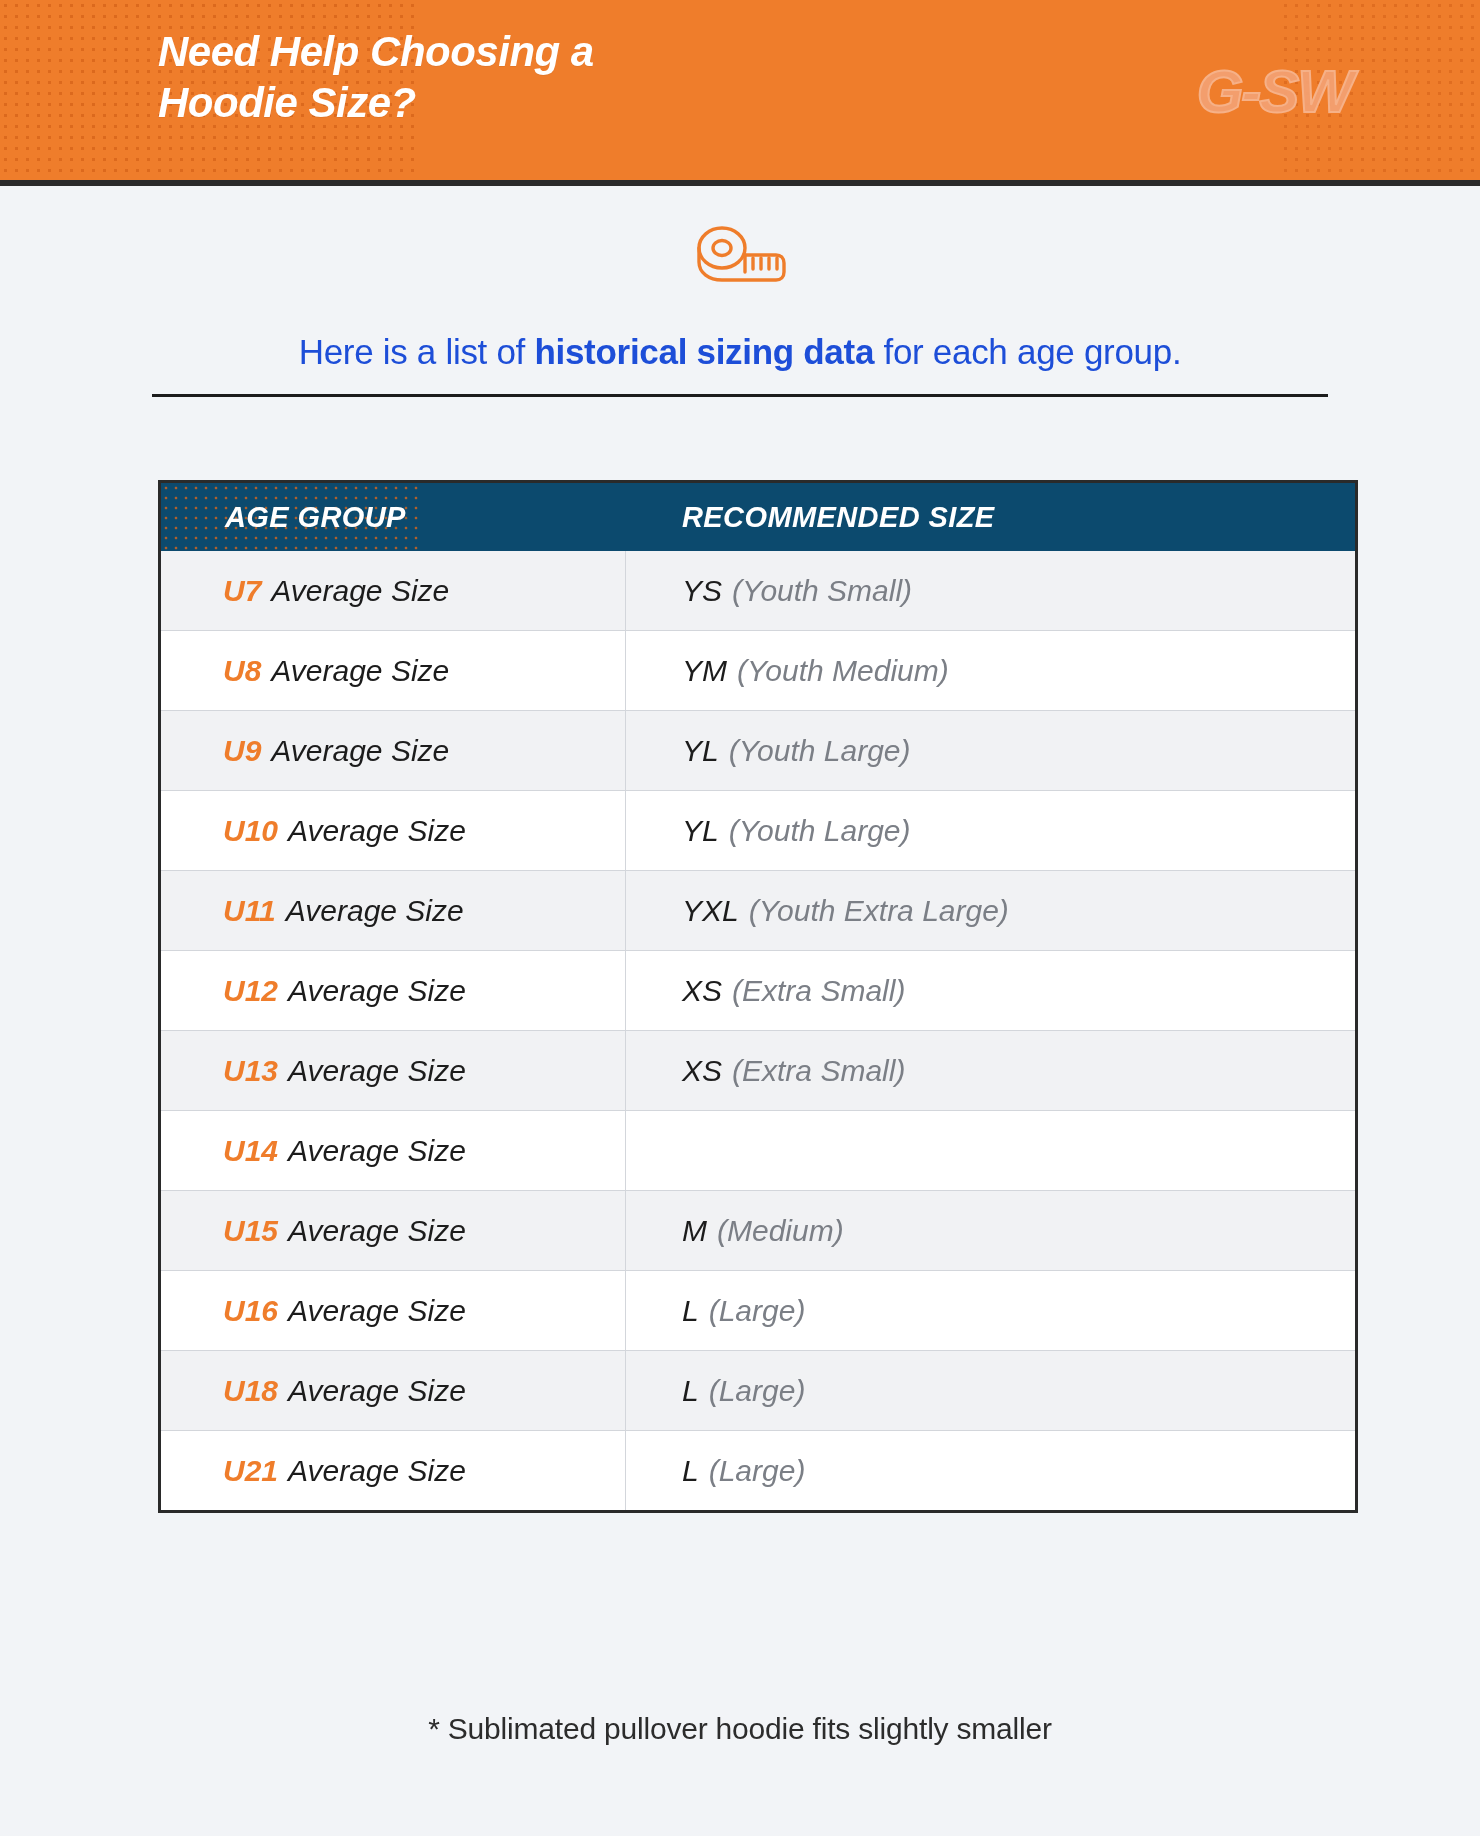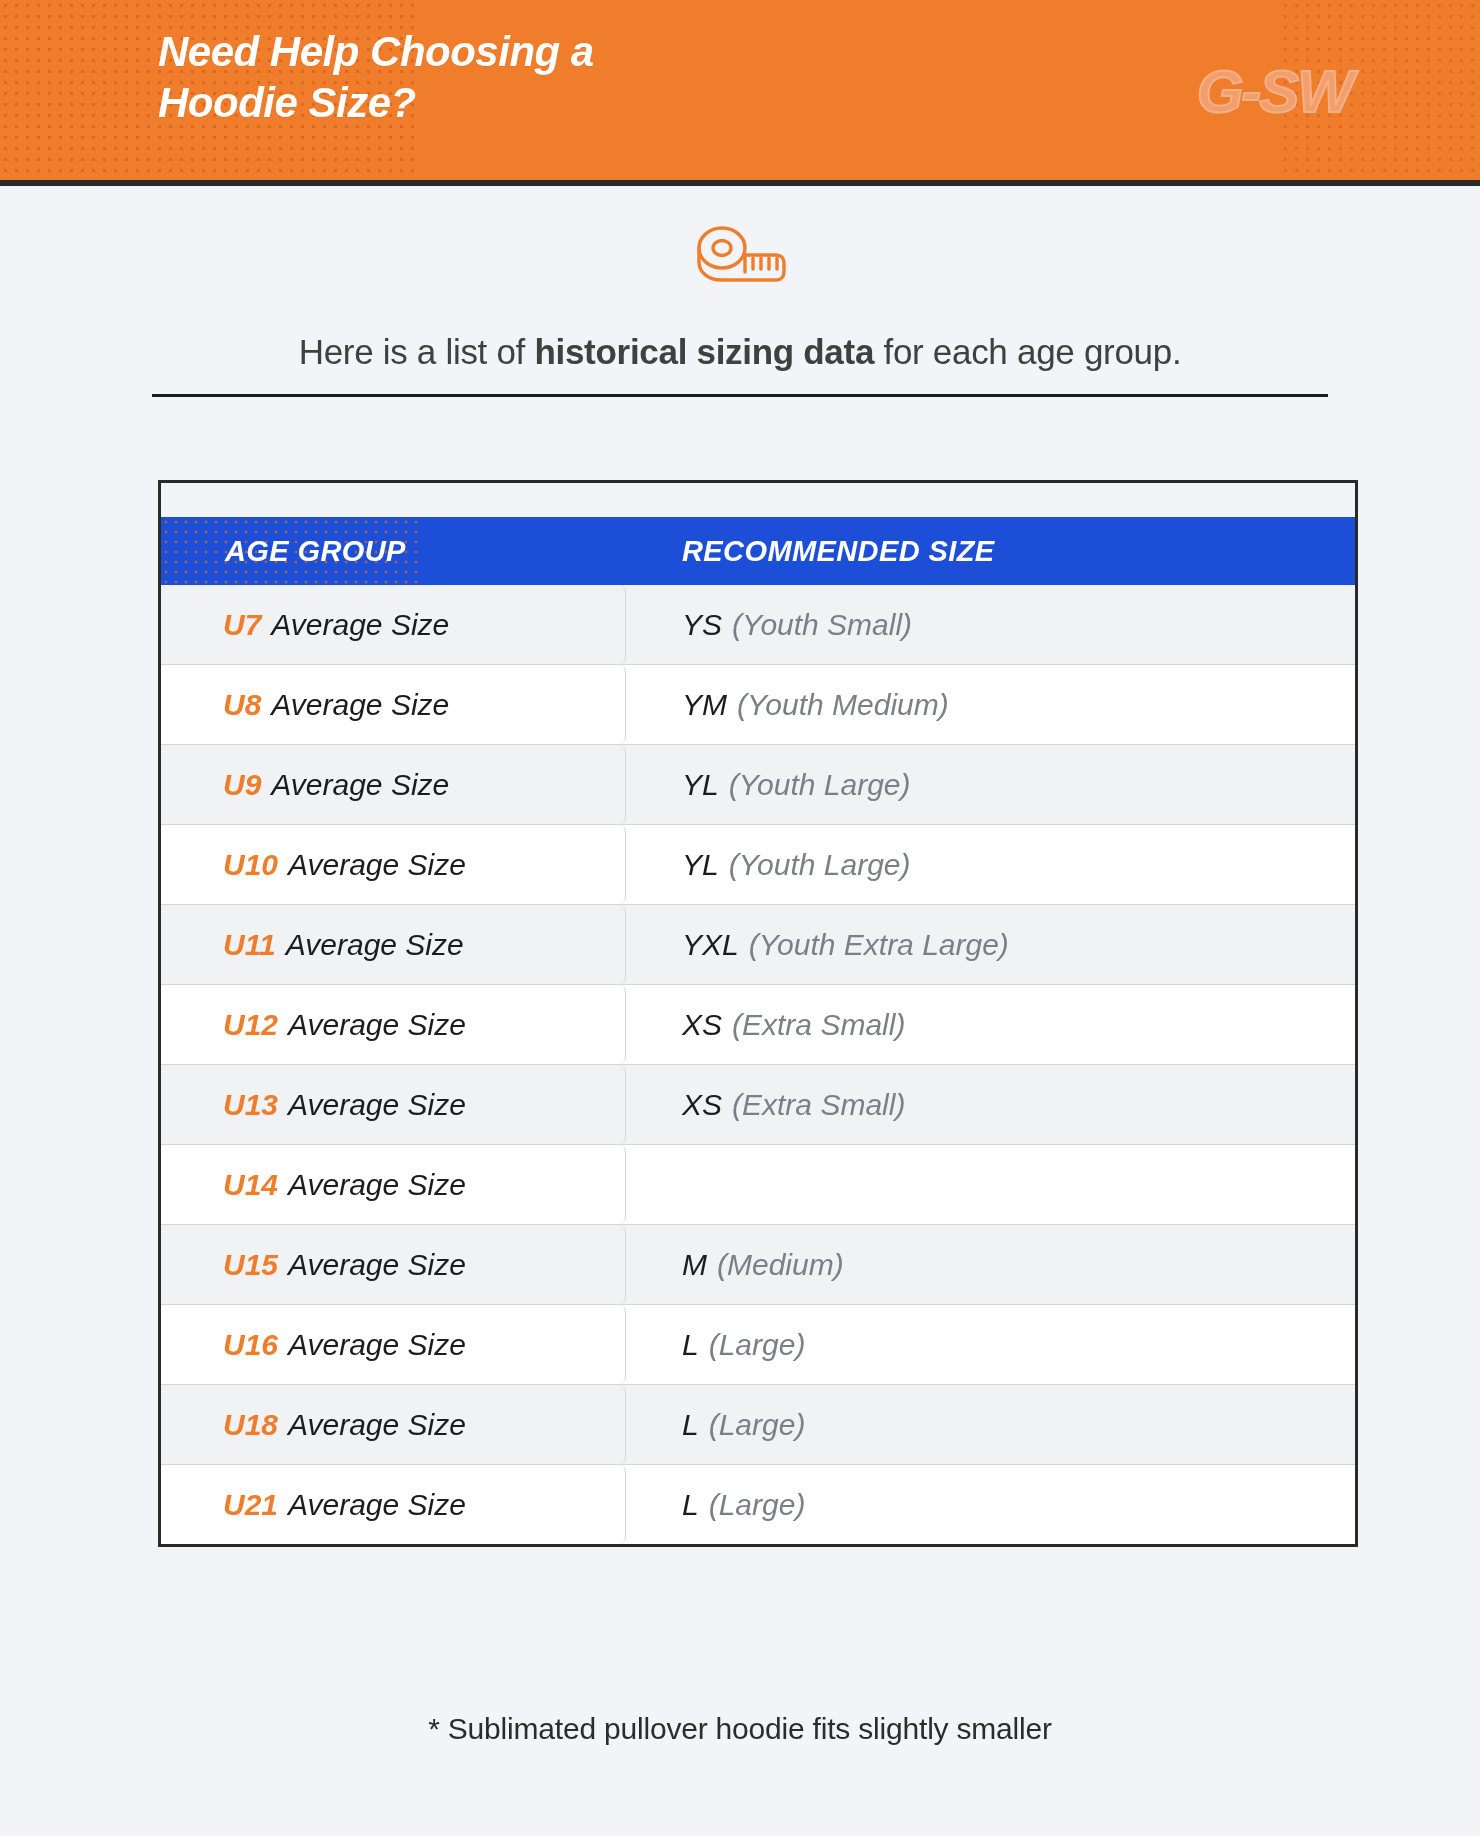--- a/index.html
+++ b/index.html
@@ -102,21 +102,21 @@
 
   
   .intro {
     position: absolute;
     top: 332px;
     left: 152px;
     width: 1176px;
   }
   .intro-text {
     font-size: 35px;
-    color: #404040;
+    color: #1d4ed8;
     text-align: center;
     letter-spacing: -0.3px;
   }
   .intro-text b {
     font-weight: 700;
   }
   .intro-rule {
     margin-top: 22px;
     border-bottom: 3px solid #1c1c1c;
     width: 100%;
@@ -126,25 +126,24 @@
   .table-wrap {
     position: absolute;
     top: 480px;
     left: 158px;
     width: 1200px;
     border: 3px solid #2a2a2a;
     box-sizing: border-box;
   }
   .thead {
     display: flex;
-    background: #1d4ed8;
+    background: #0c4a6e;
     position: relative;
     height: 68px;
     overflow: hidden;
-    margin-top: 34px;
   }
   .thead .dots-head {
     position: absolute;
     top: 0; left: 0;
     width: 260px;
     height: 68px;
     background-image: radial-gradient(#d9661b 1.5px, transparent 1.6px);
     background-size: 10px 10px;
     opacity: 0.8;
   }
@@ -177,21 +176,20 @@
   .trow:nth-child(odd) {
     background: #f1f2f4;
   }
   .trow.first {
     border-top: none;
   }
   .td {
     display: flex;
     align-items: center;
     box-sizing: border-box;
-    border-radius: 7px;
   }
   .td.col1 {
     width: 465px;
     padding-left: 62px;
     border-right: 1px solid #d3d6db;
     font-size: 30px;
     font-style: italic;
     color: #1c1c1c;
   }
   .td.col1 .age {

